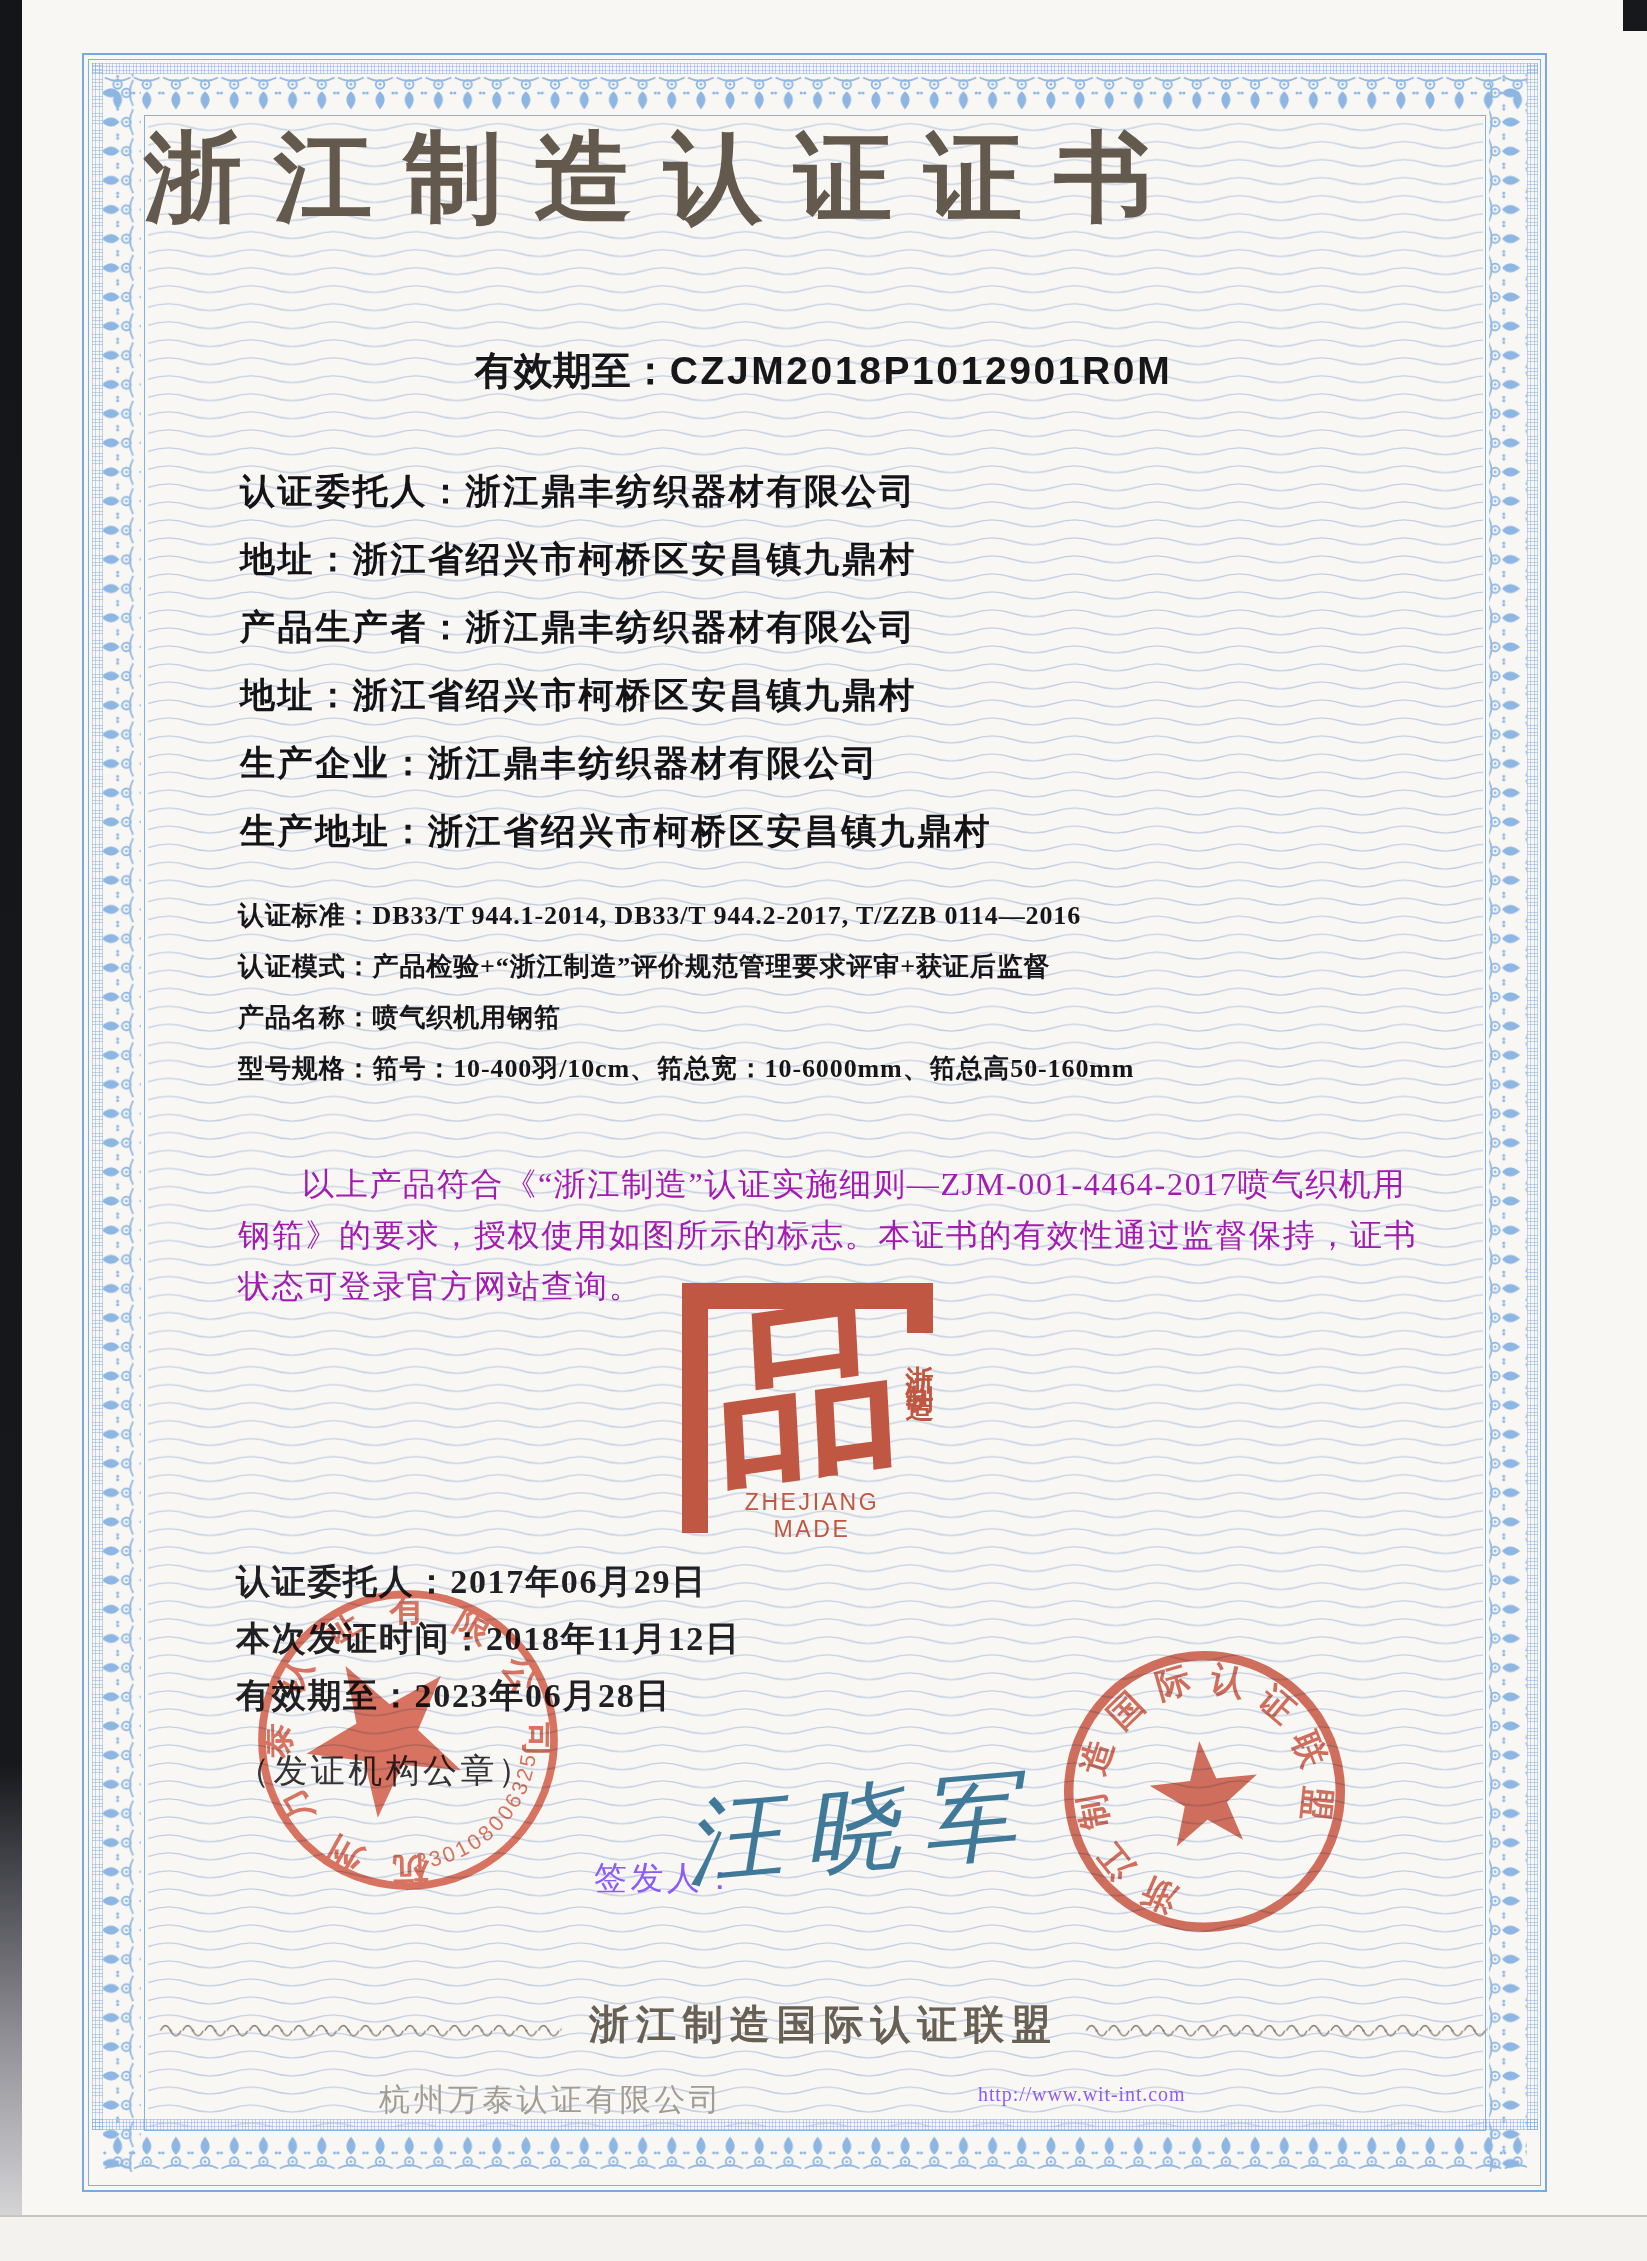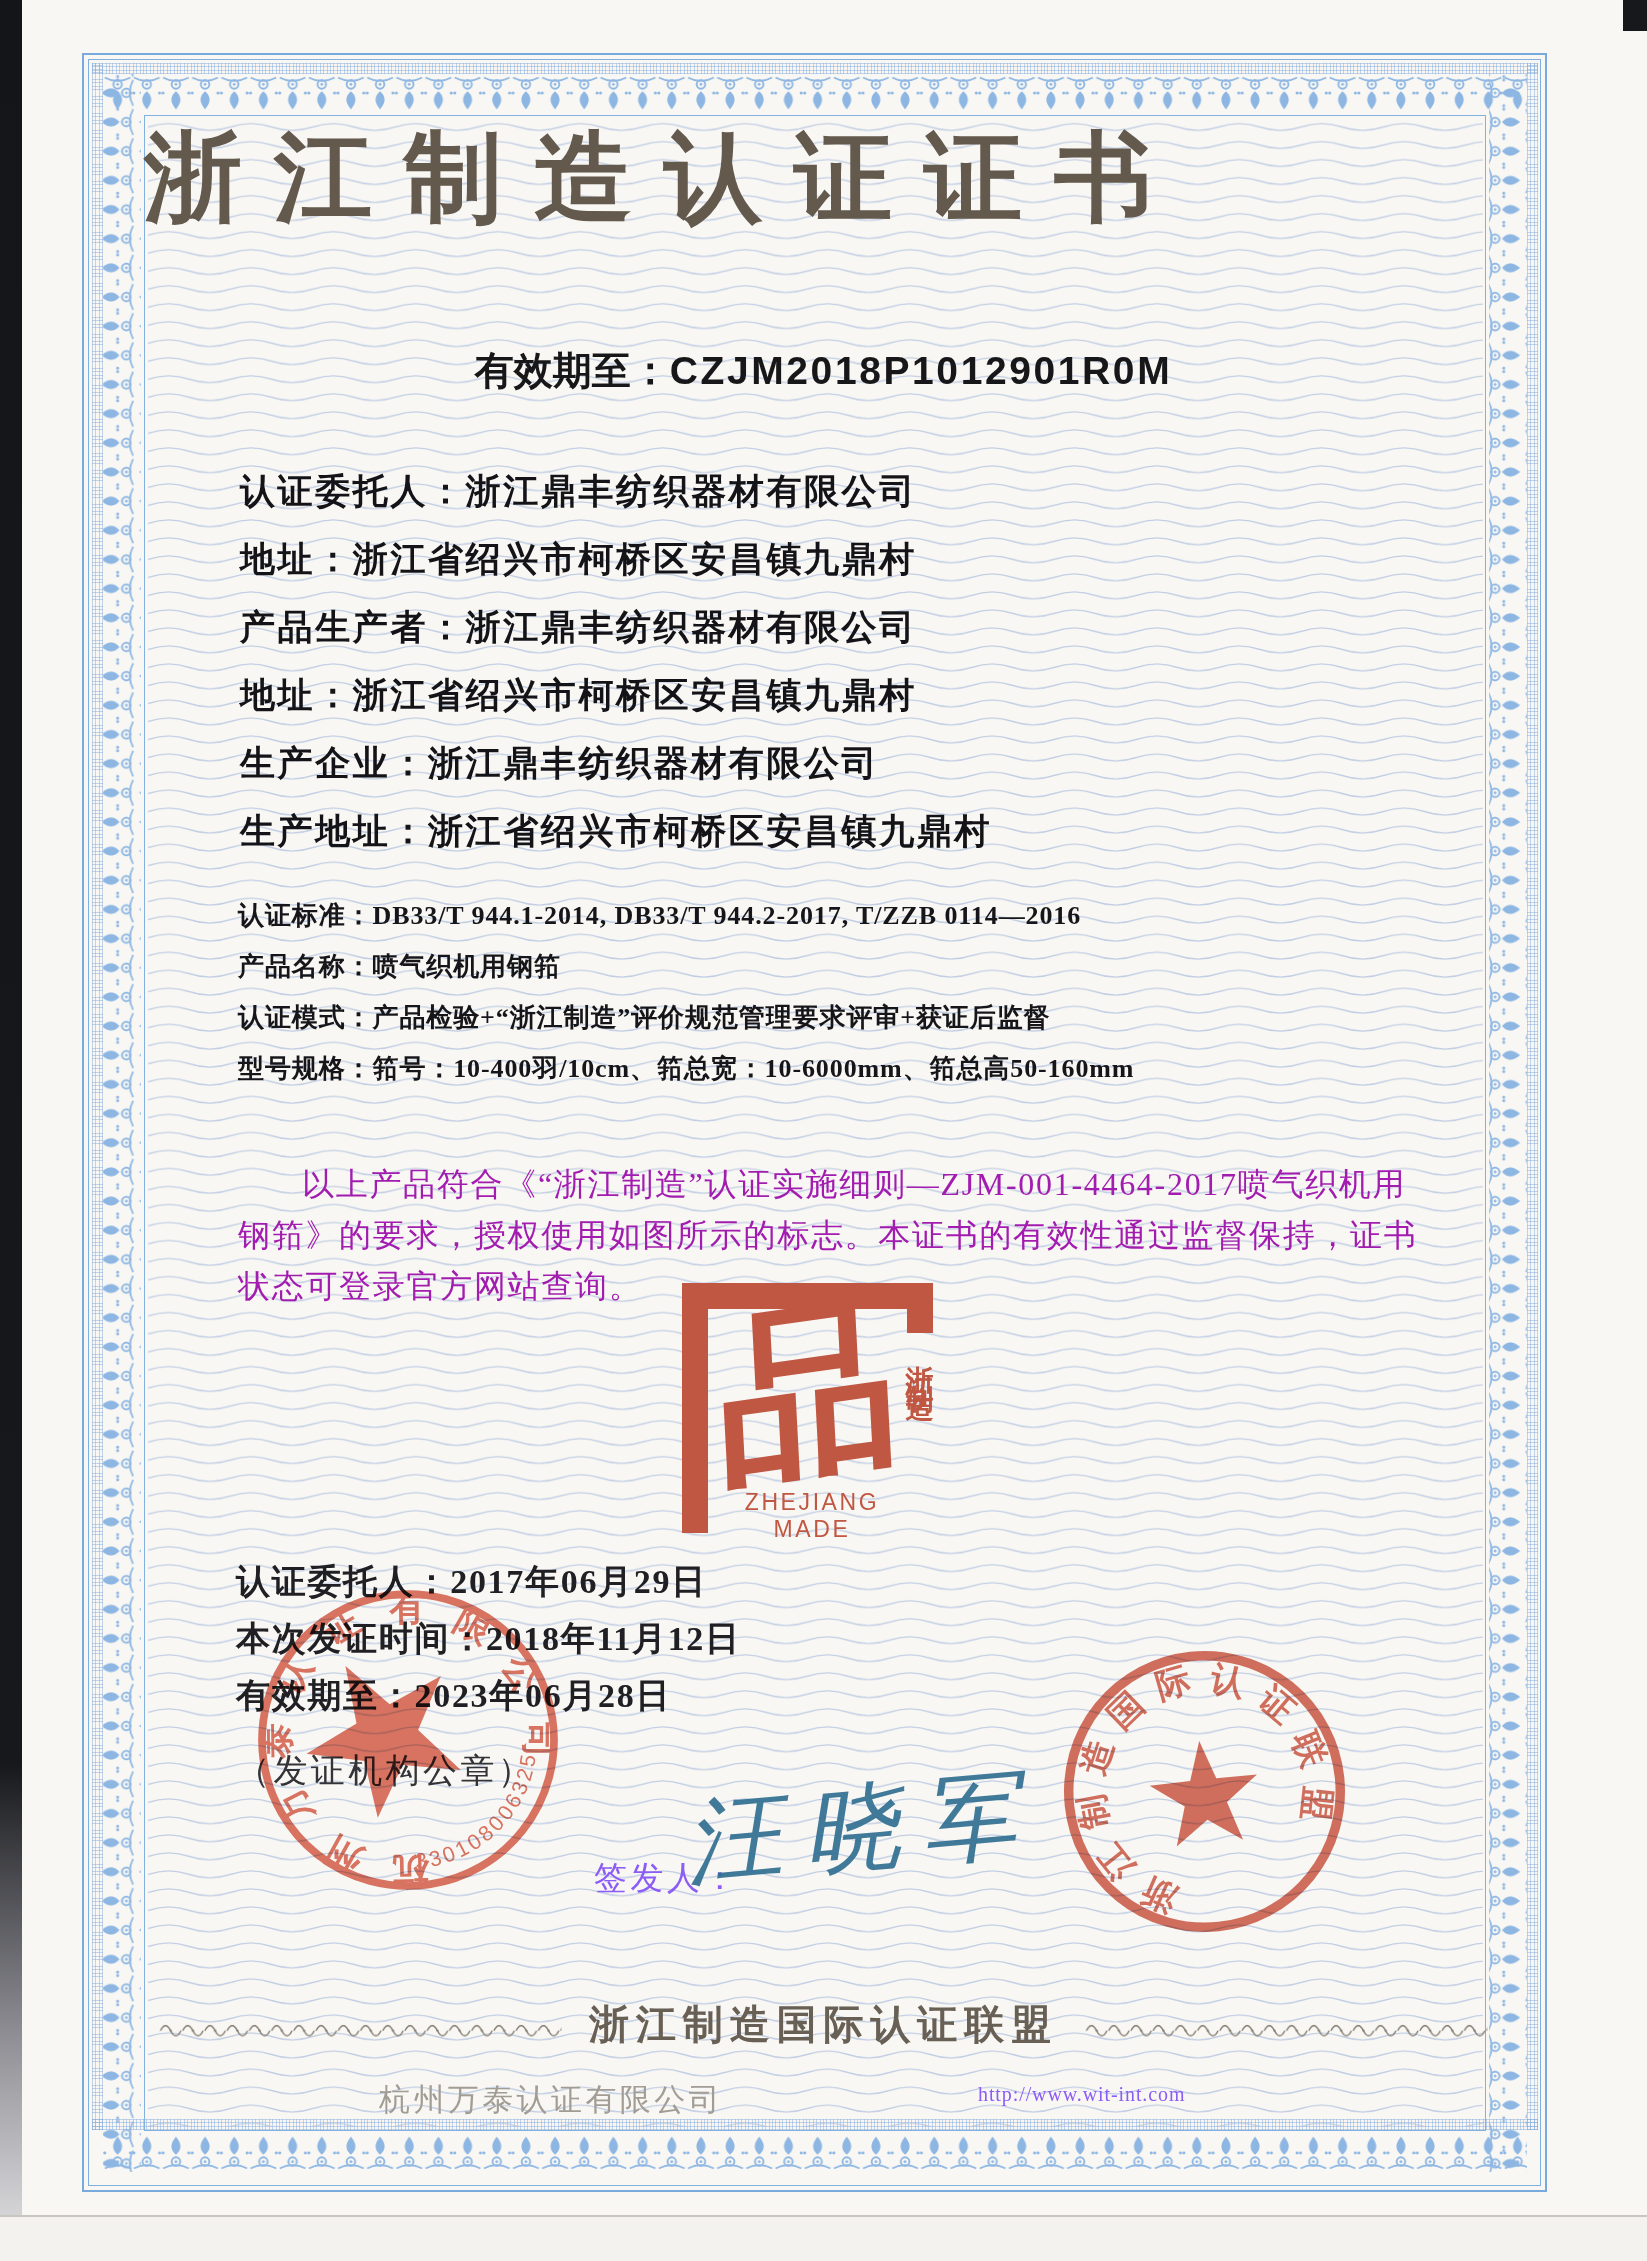--- a/index.html
+++ b/index.html
@@ -166,22 +166,22 @@
     <div class="row"><span>认证委托人：</span><span>浙江鼎丰纺织器材有限公司</span></div>
     <div class="row"><span>地址：</span><span>浙江省绍兴市柯桥区安昌镇九鼎村</span></div>
     <div class="row"><span>产品生产者：</span><span>浙江鼎丰纺织器材有限公司</span></div>
     <div class="row"><span>地址：</span><span>浙江省绍兴市柯桥区安昌镇九鼎村</span></div>
     <div class="row"><span>生产企业：</span><span>浙江鼎丰纺织器材有限公司</span></div>
     <div class="row"><span>生产地址：</span><span>浙江省绍兴市柯桥区安昌镇九鼎村</span></div>
   </div>
 
   <div class="specs">
     <div class="row"><span>认证标准：</span><span>DB33/T 944.1-2014, DB33/T 944.2-2017, T/ZZB 0114—2016</span></div>
+    <div class="row"><span>认证模式：</span><span>产品检验+“浙江制造”评价规范管理要求评审+获证后监督</span></div>
     <div class="row"><span>产品名称：</span><span>喷气织机用钢筘</span></div>
-    <div class="row"><span>认证模式：</span><span>产品检验+“浙江制造”评价规范管理要求评审+获证后监督</span></div>
     <div class="row"><span>型号规格：</span><span>筘号：10-400羽/10cm、筘总宽：10-6000mm、筘总高50-160mm</span></div>
   </div>
 
   <p class="statement">以上产品符合《“浙江制造”认证实施细则—ZJM-001-4464-2017喷气织机用钢筘》的要求，授权使用如图所示的标志。本证书的有效性通过监督保持，证书状态可登录官方网站查询。</p>
 
   <div class="logo">
     <div class="bar top"></div>
     <div class="bar left"></div>
     <div class="bar right"></div>
     <div class="logo-mark">品</div>

